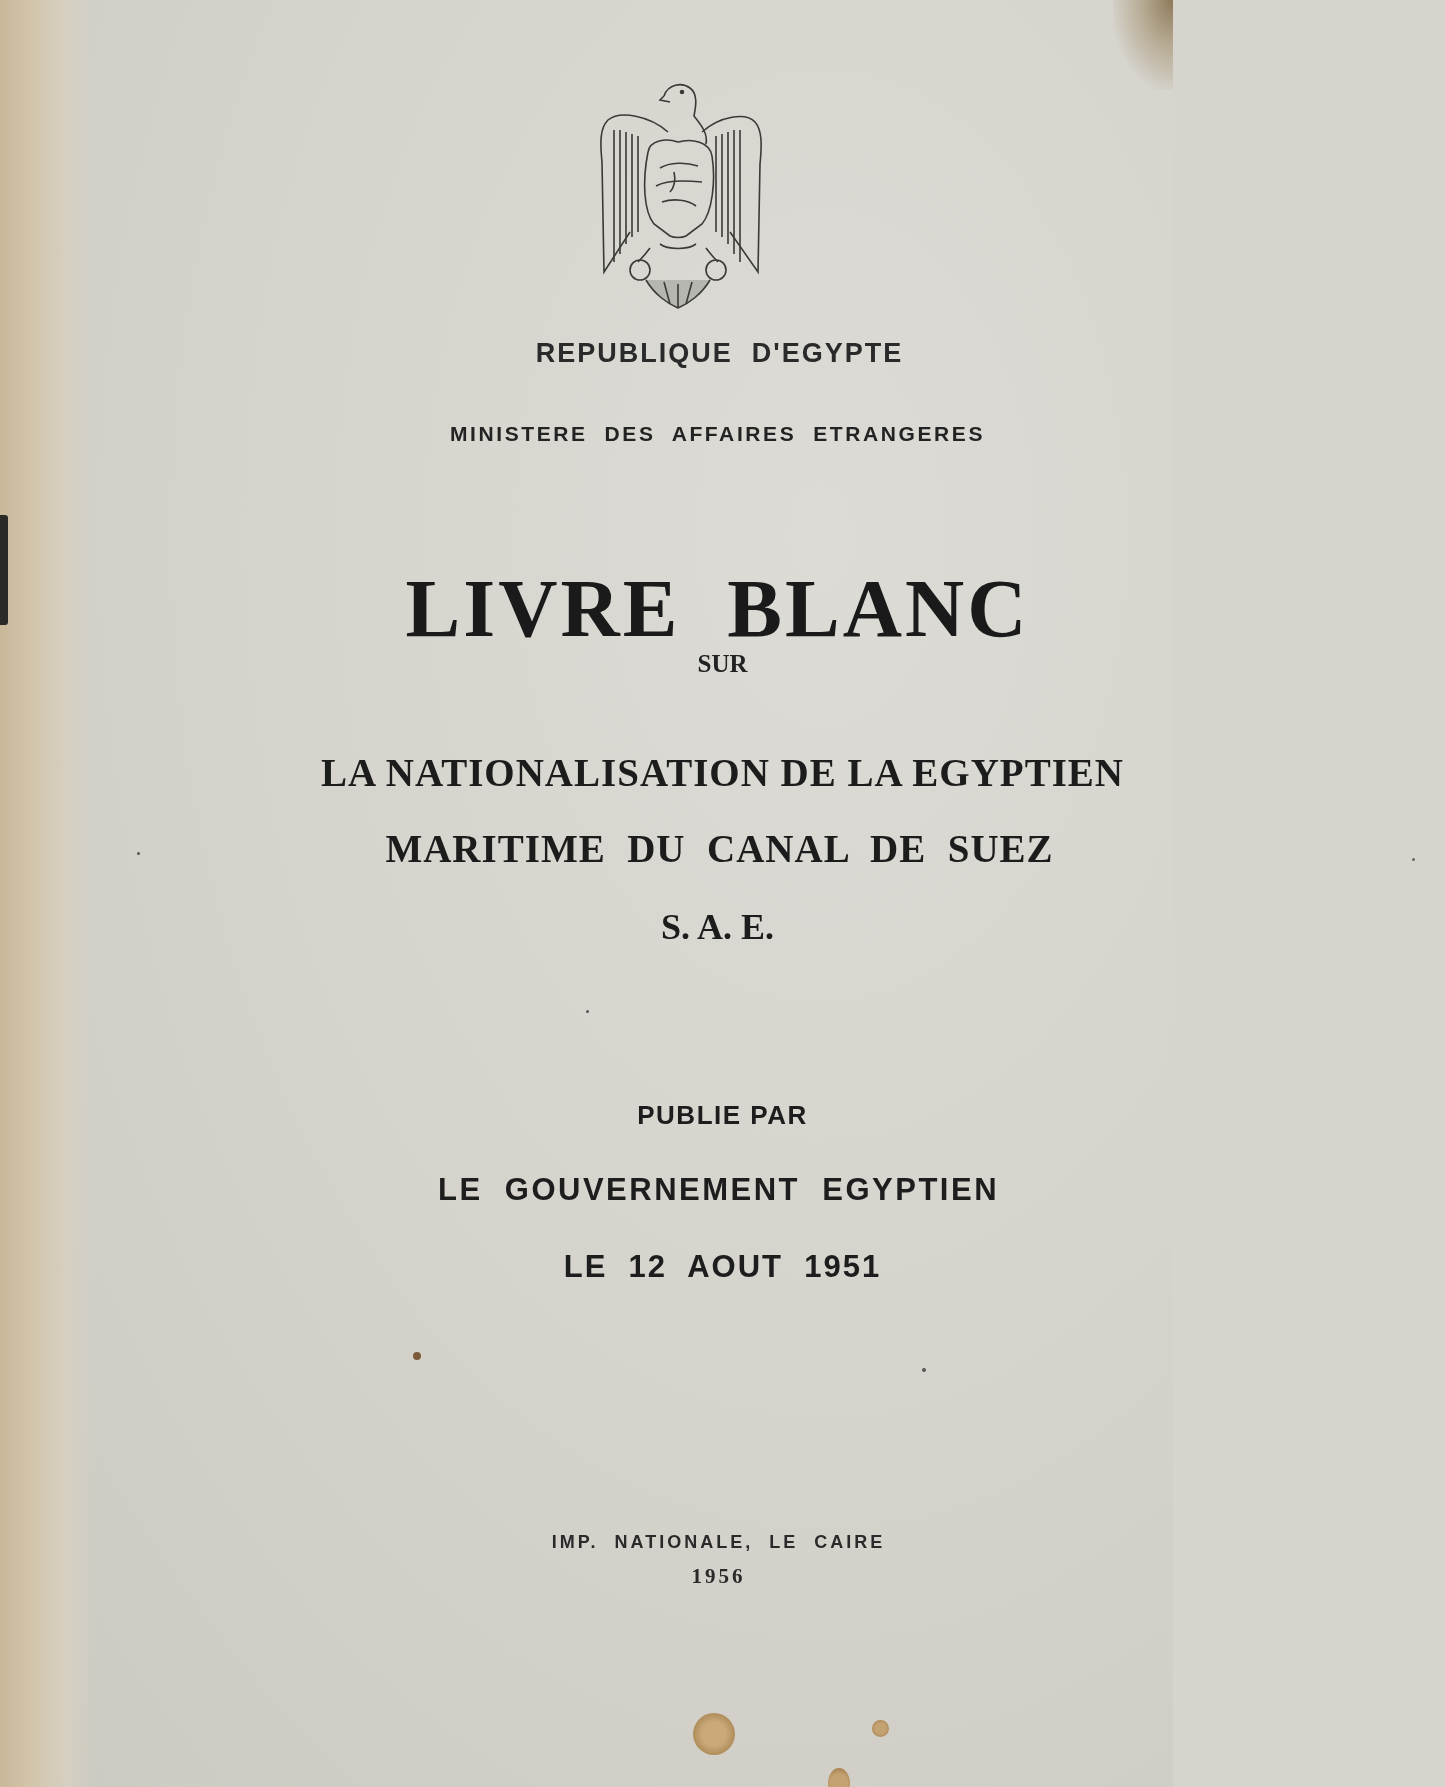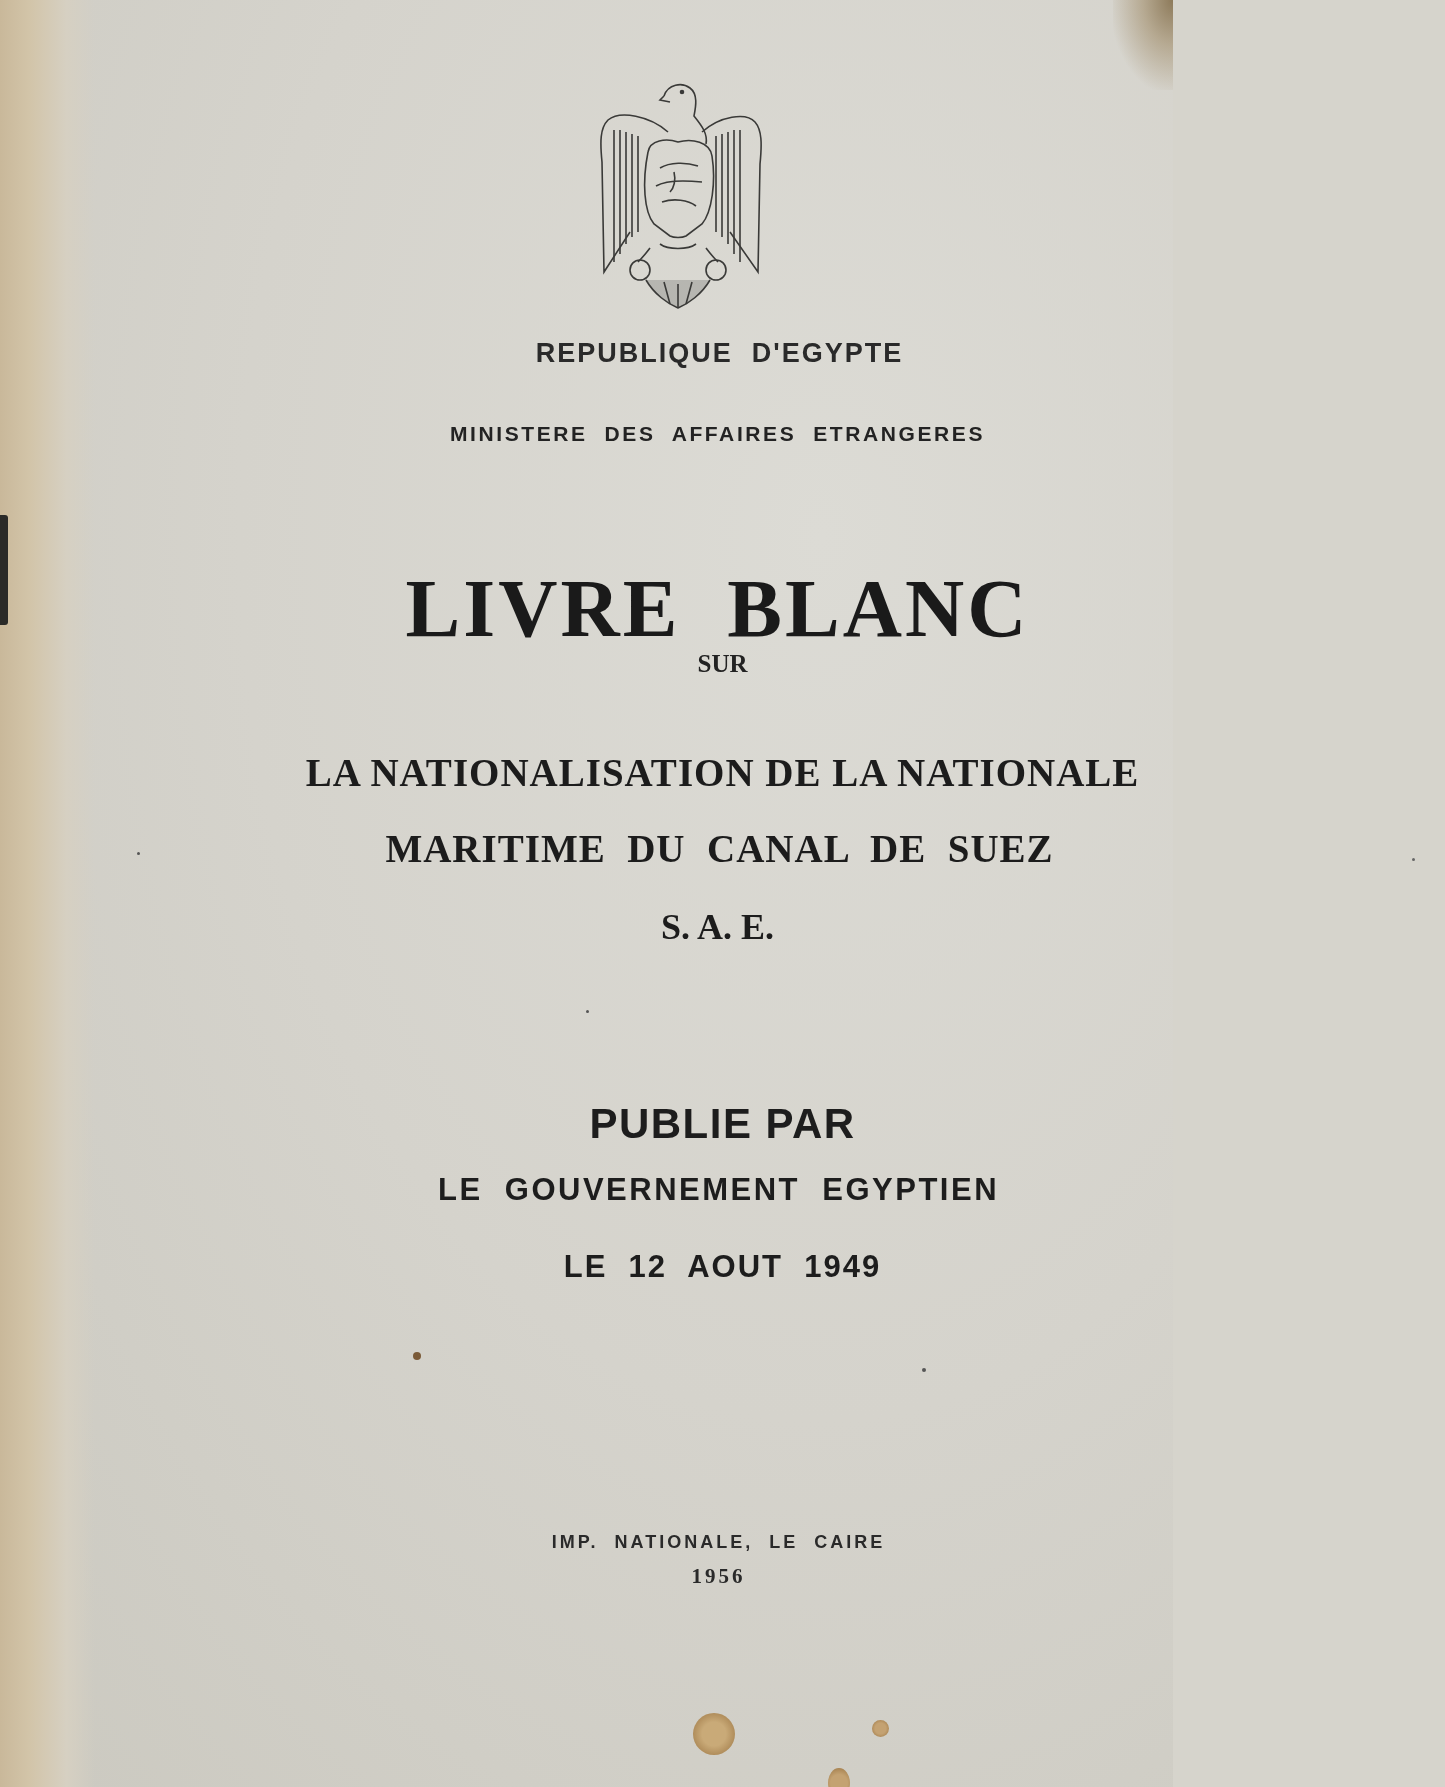--- a/index.html
+++ b/index.html
@@ -67,31 +67,31 @@
   </svg>
 
   <div class="line sans" style="top:338px; font-size:27px; letter-spacing:2px; color:#2a2a2a; transform:scaleY(1.05); left:-3px;">REPUBLIQUE  D'EGYPTE</div>
 
   <div class="line sans" style="top:422px; font-size:21px; letter-spacing:2.6px; color:#232323; left:-5px;">MINISTERE  DES  AFFAIRES  ETRANGERES</div>
 
   <div class="line serif-b" style="top:562px; font-size:82px; letter-spacing:3px; color:#1a1a1a; left:-5px;">LIVRE  BLANC</div>
 
   <div class="line serif-b" style="top:650px; font-size:25px; color:#222;">SUR</div>
 
-  <div class="line serif-b" style="top:750px; font-size:39px; letter-spacing:1px; color:#1c1c1c;">LA NATIONALISATION DE LA NATIONALE</div>
+  <div class="line serif-b" style="top:750px; font-size:39px; letter-spacing:1px; color:#1c1c1c;">LA NATIONALISATION DE LA EGYPTIEN</div>
 
   <div class="line serif-b" style="top:826px; font-size:39px; letter-spacing:1px; color:#1c1c1c; left:-3px;">MARITIME  DU  CANAL  DE  SUEZ</div>
 
   <div class="line serif-b" style="top:906px; font-size:36px; color:#1c1c1c; left:-5px;">S. A. E.</div>
 
-  <div class="line sans" style="top:1100px; font-size:42px; letter-spacing:1.5px; color:#1d1d1d;">PUBLIE PAR</div>
+  <div class="line sans" style="top:1100px; font-size:26px; letter-spacing:1.5px; color:#1d1d1d;">PUBLIE PAR</div>
 
   <div class="line sans" style="top:1172px; font-size:31px; letter-spacing:2.5px; color:#1d1d1d; left:-4px;">LE  GOUVERNEMENT  EGYPTIEN</div>
 
-  <div class="line sans" style="top:1249px; font-size:31px; letter-spacing:2px; color:#1d1d1d;">LE  12  AOUT  1949</div>
+  <div class="line sans" style="top:1249px; font-size:31px; letter-spacing:2px; color:#1d1d1d;">LE  12  AOUT  1951</div>
 
   <div class="line sans" style="top:1532px; font-size:18px; letter-spacing:3px; color:#2a2a2a; left:-4px;">IMP.  NATIONALE,  LE  CAIRE</div>
 
   <div class="line serif-b" style="top:1564px; font-size:21px; letter-spacing:3px; color:#2a2a2a; left:-4px;">1956</div>
 
   <div class="stain" style="left:693px; top:1713px; width:42px; height:42px; background:radial-gradient(circle,#c9aa78 40%,#a88452 80%,rgba(168,132,82,0) 100%);"></div>
   <div class="stain" style="left:872px; top:1720px; width:17px; height:17px; background:radial-gradient(circle,#c4a272 45%,#a5804e 85%,rgba(165,128,78,0) 100%);"></div>
   <div class="stain" style="left:828px; top:1768px; width:22px; height:30px; background:radial-gradient(circle,#c4a272 45%,#a5804e 85%,rgba(165,128,78,0) 100%);"></div>
   <div class="stain" style="left:413px; top:1352px; width:8px; height:8px; background:#7a5a38;"></div>
   <div class="stain" style="left:922px; top:1368px; width:4px; height:4px; background:#555;"></div>

